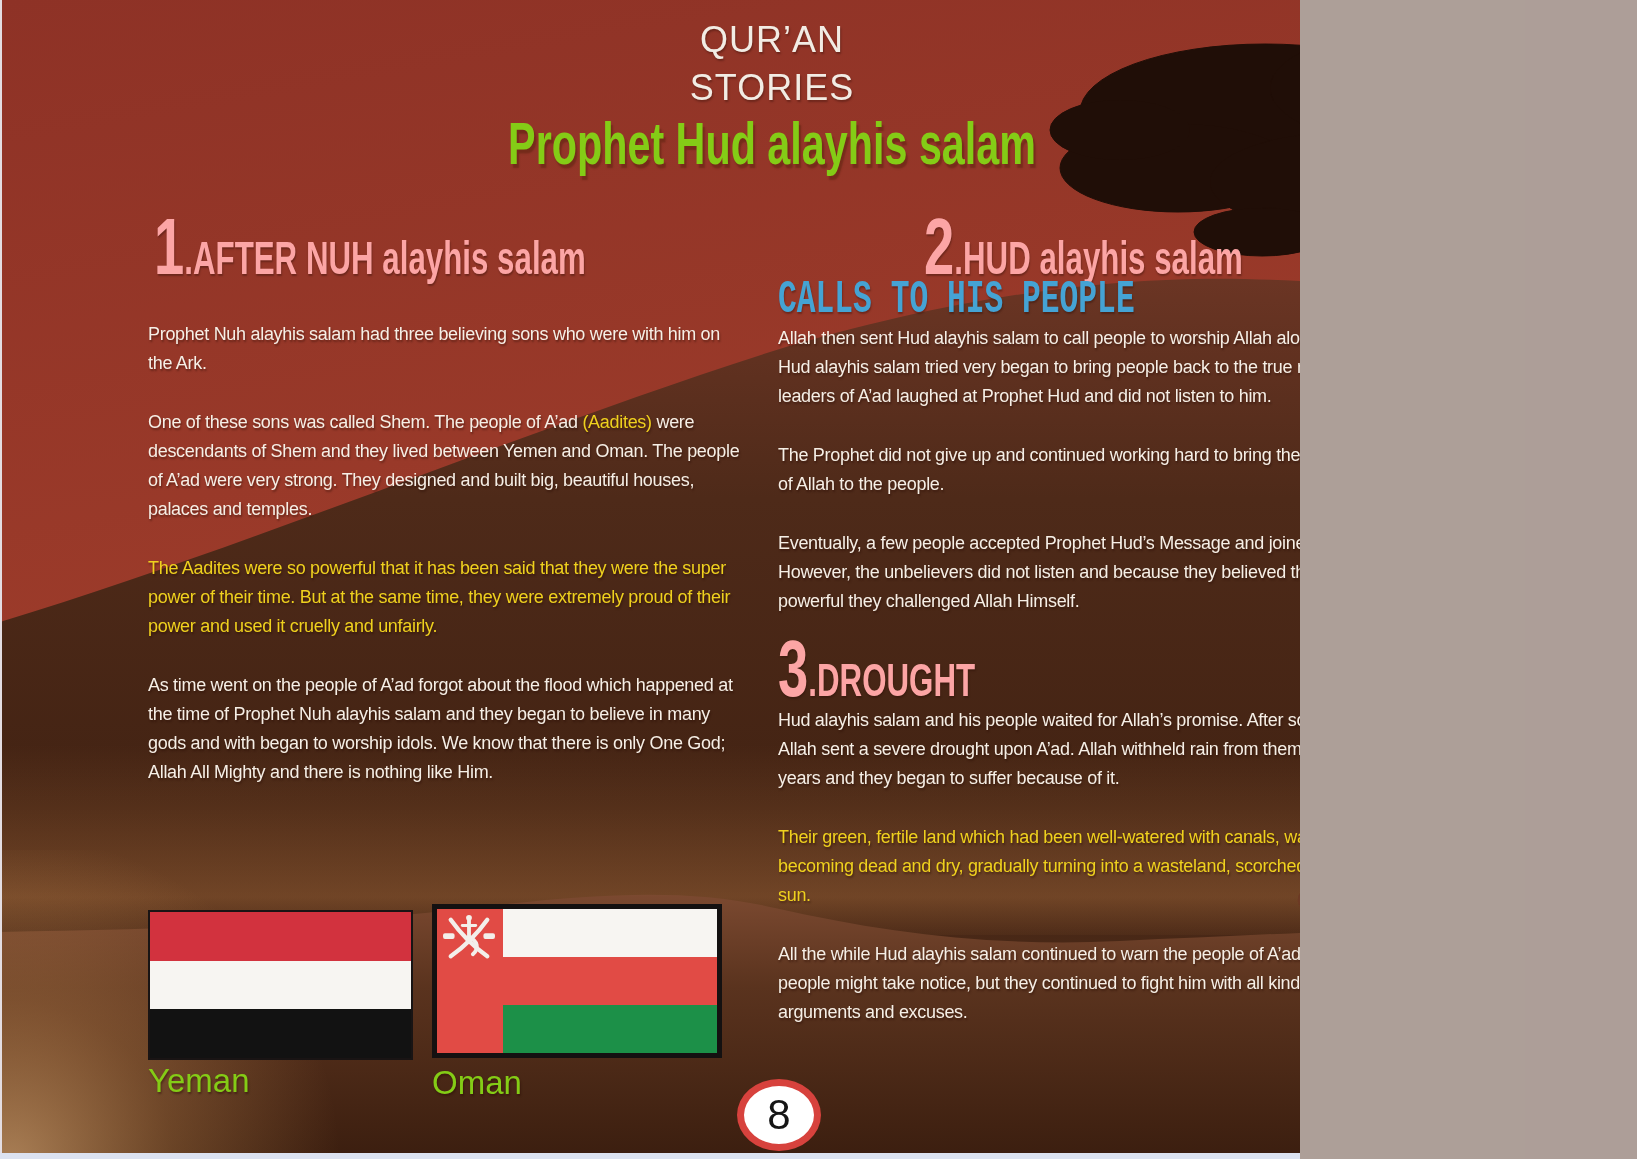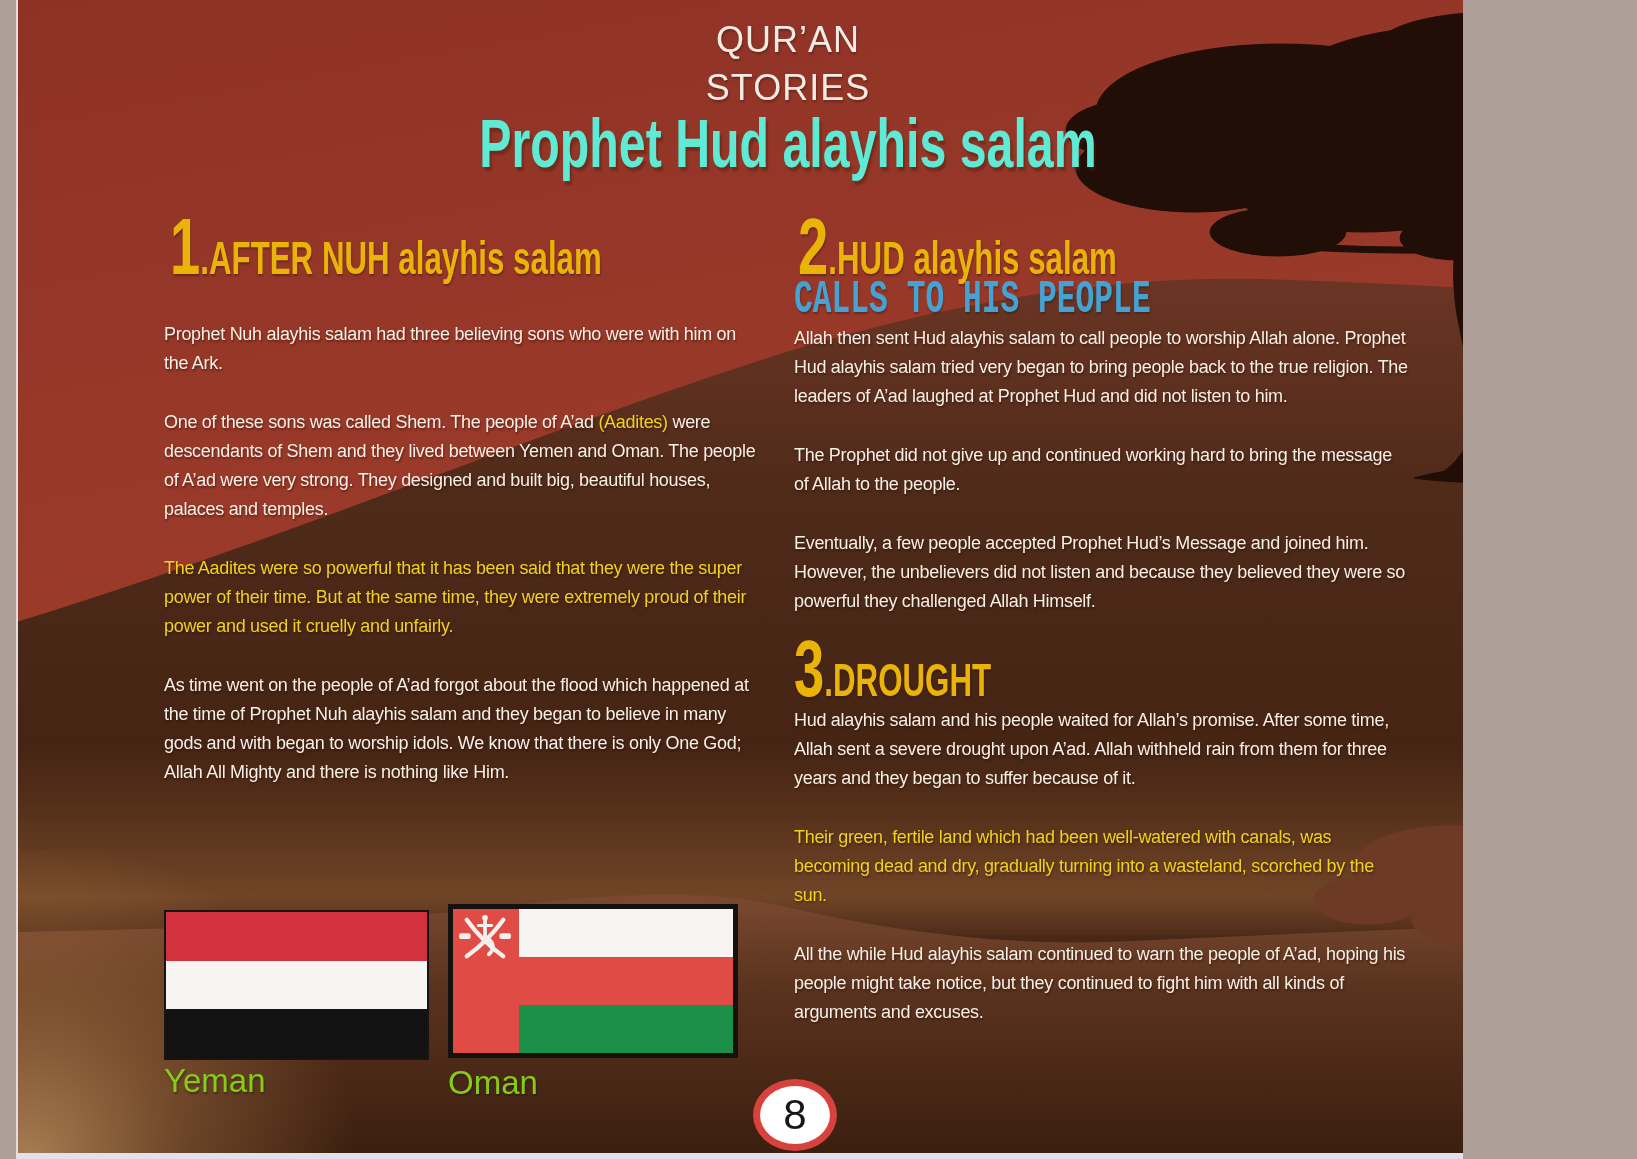--- a/index.html
+++ b/index.html
@@ -1,42 +1,42 @@
 <!DOCTYPE html>
 <html><head>
 <meta charset="utf-8">
 <style>
   html,body{margin:0;padding:0;background:#44231440;}
   .page{
-    position:relative;width:1447px;height:1159px;overflow:hidden;
-    font-family:"Liberation Sans",sans-serif;background:#8E3226;margin-left:16px;
+    position:relative;width:1300px;height:1159px;overflow:hidden;
+    font-family:"Liberation Sans",sans-serif;background:#8E3226;
   }
   .bg{position:absolute;left:0;top:0;width:1637px;height:1159px;display:block;}
 
   
   .masthead{position:absolute;left:22px;top:0;width:1500px;text-align:center;}
   .kicker{margin-top:18px;font-size:36px;line-height:44px;color:#F2ECE4;letter-spacing:1px;
           text-shadow:1px 2px 2px rgba(40,12,5,.35);}
   .kicker.k2{margin-top:4px;}
-  .page-title{margin-top:-8px;font-size:69px;line-height:84px;font-weight:bold;color:#5eead4;white-space:nowrap;}
+  .page-title{margin-top:-8px;font-size:59px;line-height:84px;font-weight:bold;color:#84cc16;white-space:nowrap;}
   .title-text{display:inline-block;transform:scaleX(.70);transform-origin:50% 50%;
               text-shadow:3px 4px 2px rgba(80,30,10,.45);}
 
   
   .col{position:absolute;top:212px;}
   .col-left{left:148px;width:600px;}
   .col-right{left:778px;width:615px;}
   p{margin:0 0 30px 0;font-size:18px;line-height:29px;color:#F6EFE6;letter-spacing:-.3px;
     text-shadow:1px 2px 2px rgba(40,12,5,.45);}
   .yellow{color:#EFD11E;}
 
-  .sec-h{margin:0;height:70px;line-height:70px;color:#eab308;font-weight:bold;white-space:nowrap;
+  .sec-h{margin:0;height:70px;line-height:70px;color:#fca5a5;font-weight:bold;white-space:nowrap;
          text-shadow:1px 2px 2px rgba(40,12,5,.35);}
   .col-left .sec-h{margin-bottom:38px;margin-left:6px;}
-  .col-right .sec-h.first{margin-bottom:0;margin-left:4px;}
+  .col-right .sec-h.first{margin-bottom:0;margin-left:4px;text-align:right;}
   .sec-h.mid{margin:-12px 0 2px 0;}
   .cond{display:inline-block;transform:scaleX(.68);transform-origin:0 100%;}
   .num{font-size:80px;}
   .h-rest{font-size:46px;}
   .sec-h2line{height:36px;line-height:36px;font-size:46px;font-weight:bold;color:#45A3D4;
               margin:0 0 6px 0;white-space:nowrap;text-shadow:1px 2px 2px rgba(40,12,5,.35);font-family:Liberation Mono, monospace;}
 
   
   .flag{position:absolute;box-sizing:border-box;}
   .flag-yemen{left:148px;top:910px;width:265px;height:150px;border:2px solid #191414;

